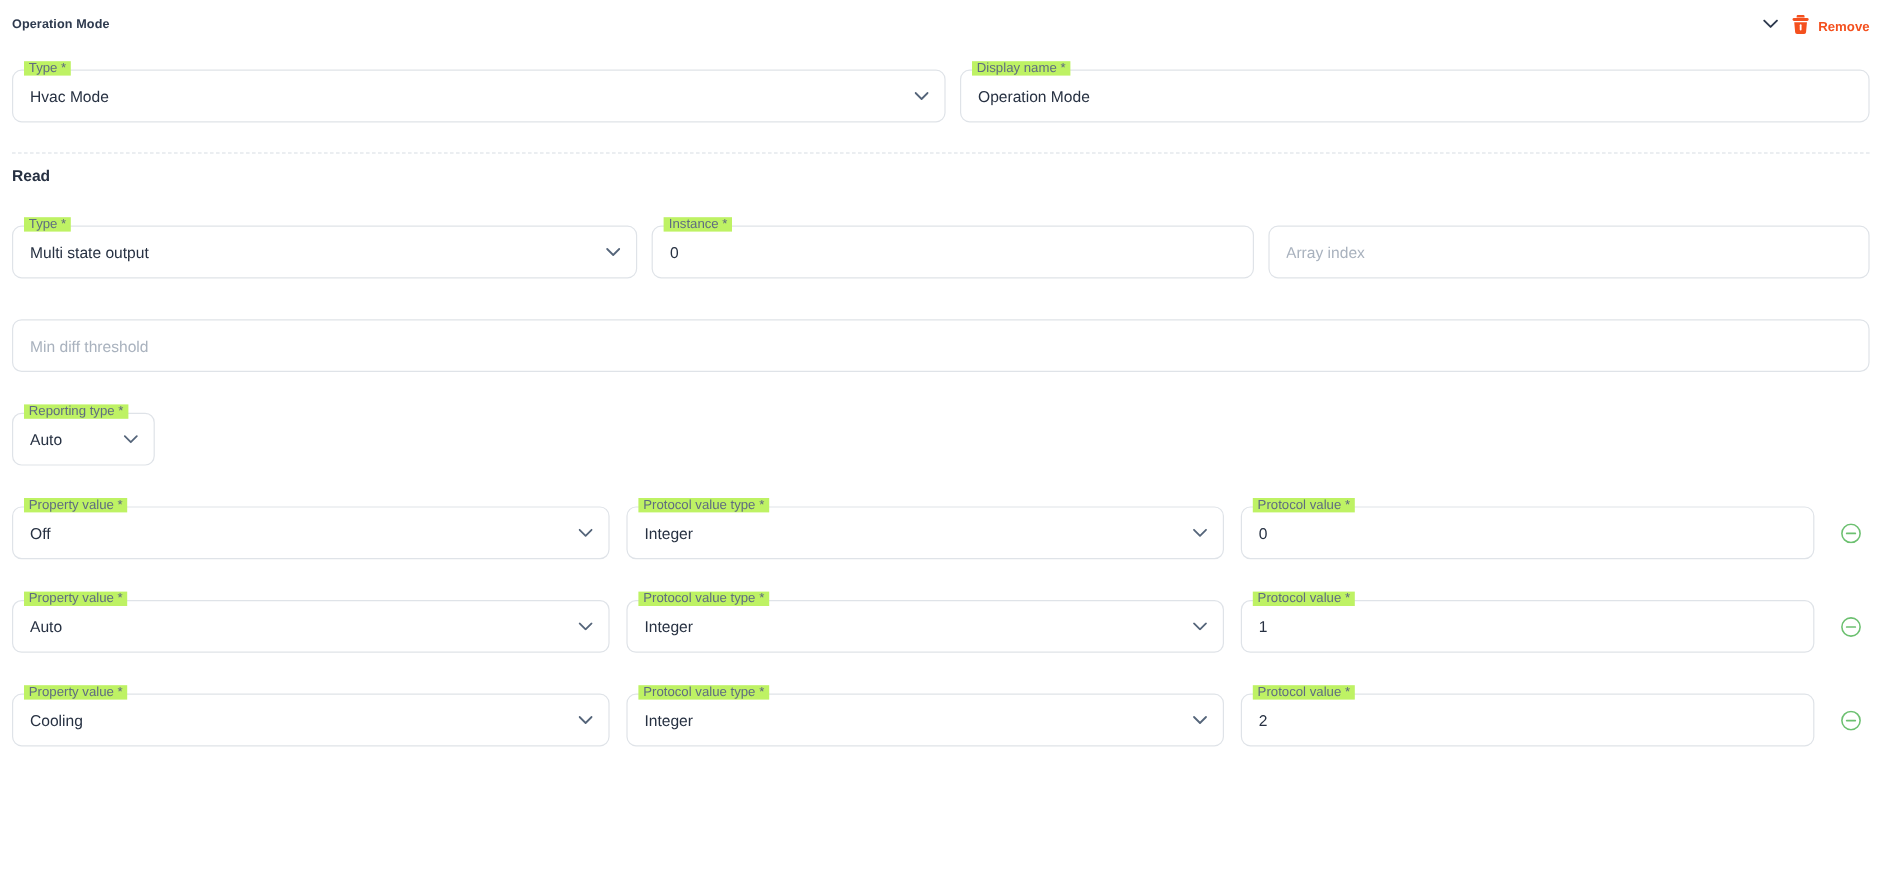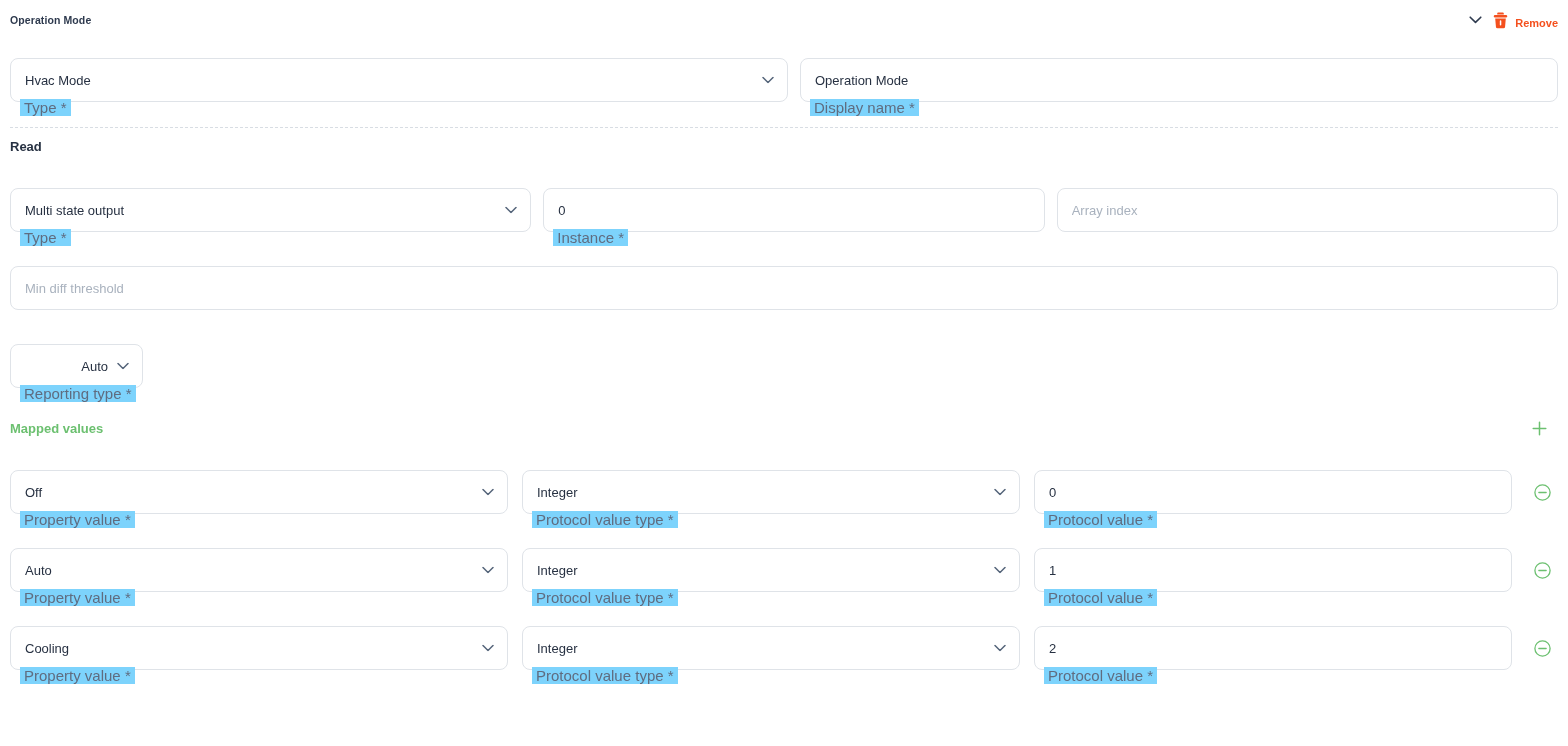--- a/index.html
+++ b/index.html
@@ -24,41 +24,41 @@
   .row { display:flex; gap:12px; }
   .field {
     position:relative; height:44px; background:#fff;
     border:1px solid #dfe3e8; border-radius:8px;
     display:flex; align-items:center; padding:0 34px 0 14px;
     flex:1; cursor:pointer;
   }
   .field.no-chevron { padding-right:14px; }
   .flabel {
     position:absolute; top:-8px; left:9px;
-    background:#7dd3fc; padding:0 4px;
-    font-size:15px; color:#5f6c80; white-space:nowrap;margin-top:48px;
+    background:#bef264; padding:0 4px;
+    font-size:11px; color:#5f6c80; white-space:nowrap;
   }
   .fvalue { font-size:13px; color:#273142; white-space:nowrap; }
   .finput {
     border:none; outline:none; background:transparent; width:100%;
     font-family:inherit; font-size:13px; color:#273142; padding:0;
   }
   .finput::placeholder { color:#a9b2be; opacity:1; }
   .chev { position:absolute; right:13px; top:50%; transform:translateY(-50%); display:flex; }
 
   .dashed-divider { border:none; border-top:1px dashed #d8dde3; margin:25px 0 0 0; }
 
   .section-heading { margin-top:11px; font-size:13px; font-weight:700; color:#273142; }
 
   .m-general { margin-top:30px; }
   .m-proptype { margin-top:24px; }
   .m-bacnet { margin-top:34px; }
   .m-mindiff { margin-top:34px; }
   .m-reporting { margin-top:34px; }
-  .reporting-field { flex:none; width:133px;justify-content:flex-end; }
+  .reporting-field { flex:none; width:119px; }
 
   .mapped-heading-row { margin-top:33px; display:flex; align-items:center; justify-content:space-between; padding-right:11px; height:15px; }
   .mapped-heading { font-size:13px; font-weight:700; color:#6cc070; }
 
   .mapped-row { margin-top:34px; display:flex; gap:14px; align-items:center; }
   .minus-cell { flex:none; width:32px; display:flex; justify-content:center; }
 </style>
 </head>
 <body>
 
@@ -141,30 +141,20 @@
       <span class="flabel">Reporting type *</span>
       <span class="fvalue">Auto</span>
       <span class="chev">
         <svg width="12" height="7" viewBox="0 0 12 7">
             <path d="M1 1l5 5 5-5" fill="none" stroke="#55657a" stroke-width="1.5" stroke-linecap="round" stroke-linejoin="round"></path>
           </svg>
       </span>
     </div>
   </div>
 
-  <div class="mapped-heading-row">
-    <span class="mapped-heading">Mapped values</span>
-    <button class="icon-btn">
-      <span style="display:flex;">
-        <svg width="15" height="15" viewBox="0 0 15 15">
-            <path d="M7.5 1.2v12.6M1.2 7.5h12.6" fill="none" stroke="#6cc070" stroke-width="1.5" stroke-linecap="round"></path>
-          </svg>
-      </span>
-    </button>
-  </div>
 
   <div class="mapped-row">
     <div class="field">
       <span class="flabel">Property value *</span>
       <span class="fvalue">Off</span>
       <span class="chev">
         <svg width="12" height="7" viewBox="0 0 12 7">
             <path d="M1 1l5 5 5-5" fill="none" stroke="#55657a" stroke-width="1.5" stroke-linecap="round" stroke-linejoin="round"></path>
           </svg>
       </span>

